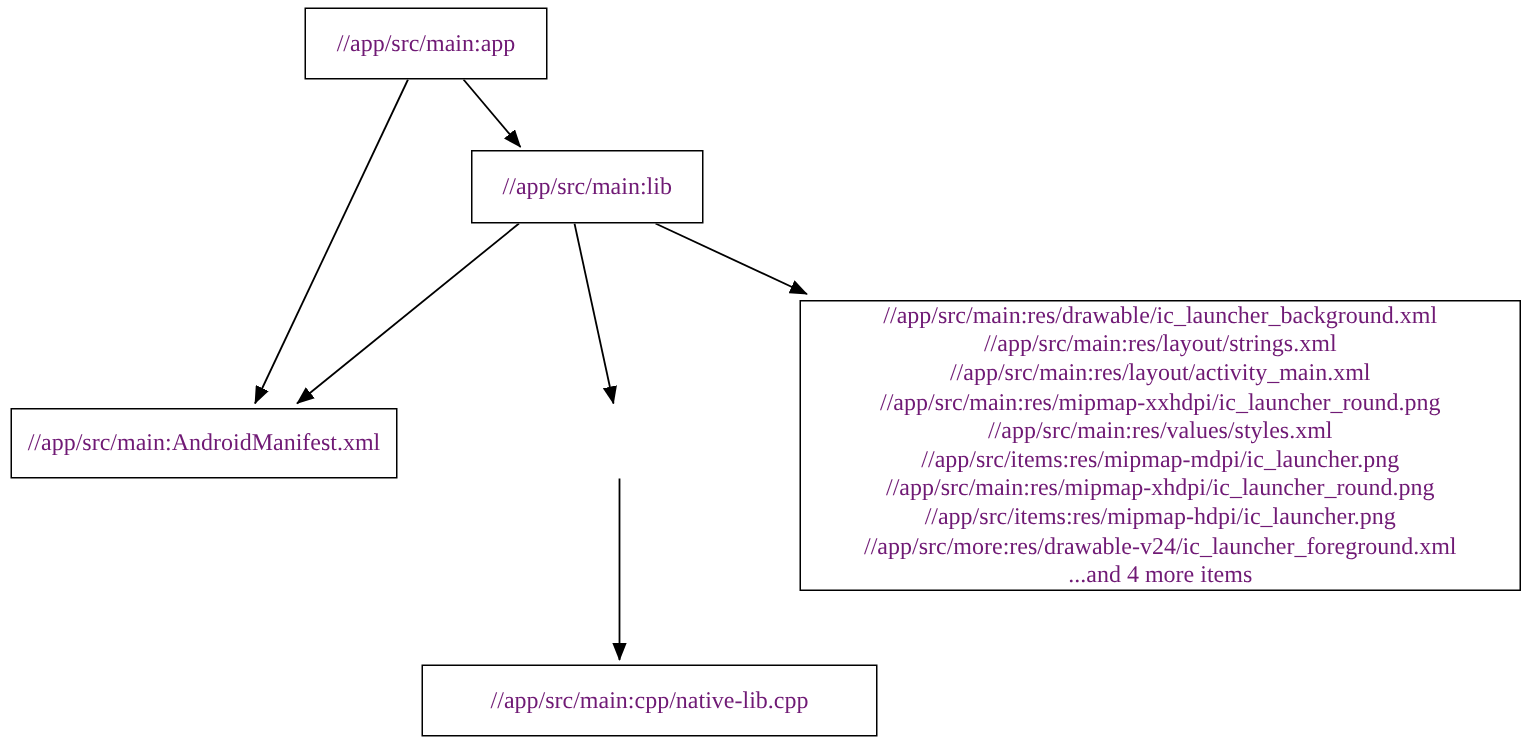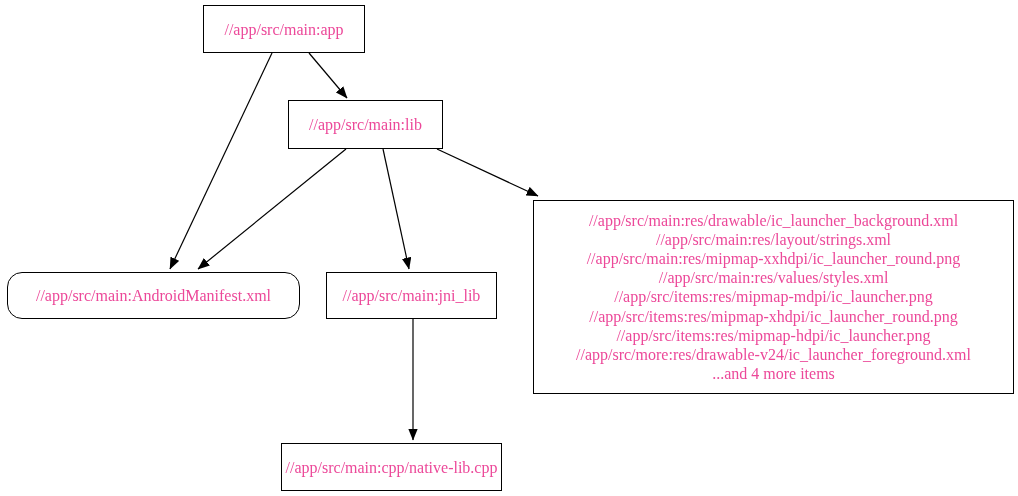--- a/index.html
+++ b/index.html
@@ -6,21 +6,21 @@
     margin: 0;
     padding: 0;
     background: #ffffff;
   }
   .canvas {
     position: relative;
     width: 1018px;
     height: 496px;
     background: #ffffff;
     font-family: "Liberation Serif", "DejaVu Serif", serif;
-    color: #ec4899;
+    color: #701a75;
     overflow: hidden;
   }
   .edges-layer {
     position: absolute;
     left: 0;
     top: 0;
     width: 1018px;
     height: 496px;
   }
   .edges-layer line {
@@ -34,24 +34,24 @@
     background: #ffffff;
     display: flex;
     align-items: center;
     justify-content: center;
     font-size: 16px;
     line-height: 19px;
     text-align: center;
     white-space: nowrap;
   }
   .node-app        { left: 203px; top: 5px;   width: 162px; height: 48px; }
-  .node-lib        { left: 288px; top: 100px; width: 155px; height: 49px; }
-  .node-manifest   { left: 7px;   top: 272px; width: 293px; height: 47px; border-radius: 15px; }
+  .node-lib        { left: 314px; top: 100px; width: 155px; height: 49px; }
+  .node-manifest   { left: 7px;   top: 272px; width: 258px; height: 47px; }
   .node-jni-lib    { left: 326px; top: 272px; width: 171px; height: 47px; }
-  .node-native-lib { left: 281px; top: 443px; width: 221px; height: 48px; }
+  .node-native-lib { left: 281px; top: 443px; width: 304px; height: 48px; }
   .node-res-group  {
     left: 533px; top: 200px; width: 481px; height: 194px;
     flex-direction: column;
     justify-content: center;
   }
   .node-res-group .res-line {
     display: block;
     line-height: 19.2px;
   }
 </style>
@@ -79,31 +79,29 @@
   </div>
 
   <div class="node node-lib">
     <span>//app/src/main:lib</span>
   </div>
 
   <div class="node node-manifest">
     <span>//app/src/main:AndroidManifest.xml</span>
   </div>
 
-  <div class="node node-jni-lib">
-    <span>//app/src/main:jni_lib</span>
-  </div>
 
   <div class="node node-res-group">
     <span class="res-line">//app/src/main:res/drawable/ic_launcher_background.xml</span>
     <span class="res-line">//app/src/main:res/layout/strings.xml</span>
+    <span class="res-line">//app/src/main:res/layout/activity_main.xml</span>
     <span class="res-line">//app/src/main:res/mipmap-xxhdpi/ic_launcher_round.png</span>
     <span class="res-line">//app/src/main:res/values/styles.xml</span>
     <span class="res-line">//app/src/items:res/mipmap-mdpi/ic_launcher.png</span>
-    <span class="res-line">//app/src/items:res/mipmap-xhdpi/ic_launcher_round.png</span>
+    <span class="res-line">//app/src/main:res/mipmap-xhdpi/ic_launcher_round.png</span>
     <span class="res-line">//app/src/items:res/mipmap-hdpi/ic_launcher.png</span>
     <span class="res-line">//app/src/more:res/drawable-v24/ic_launcher_foreground.xml</span>
     <span class="res-line">...and 4 more items</span>
   </div>
 
   <div class="node node-native-lib">
     <span>//app/src/main:cpp/native-lib.cpp</span>
   </div>
 
 </div>

